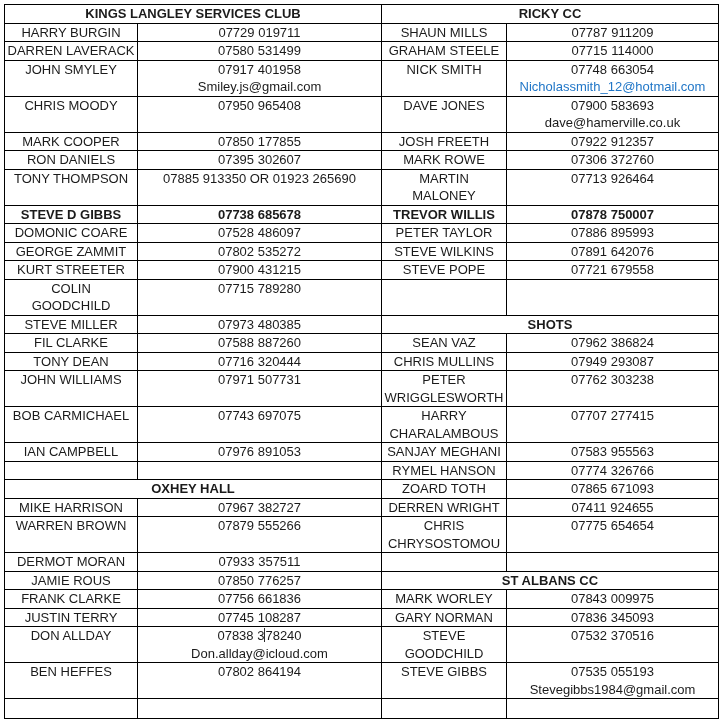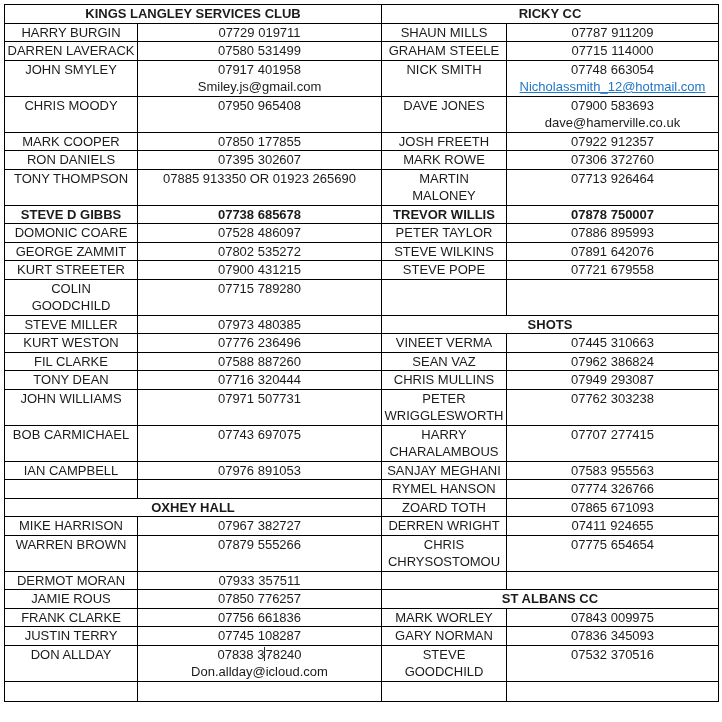--- a/index.html
+++ b/index.html
@@ -29,21 +29,20 @@
     font-size: 13px;
     line-height: 17.5px;
     color: var(--text-color, #1b1b1b);
     overflow: hidden;
     white-space: nowrap;
   }
   td.hdr { font-weight: bold; }
   .ln { height: 17.5px; }
   .link {
     color: var(--link-color, #2076c7);
-    text-decoration: underline;
   }
   .cursor {
     display: inline-block;
     width: 1px;
     height: 14px;
     background: #2b2b2b;
     vertical-align: -2px;
   }
 </style>
 </head>
@@ -240,34 +239,20 @@
         </td>
         <td data-name="phone-cell">
           <div class="ln" data-name="phone-number">07973 480385</div>
         </td>
         <td colspan="2" data-name="club-header-cell" class="hdr">
           <div class="ln" data-name="club-name">SHOTS</div>
         </td>
       </tr>
       <tr data-name="table-row" style="height: 18.5px;">
         <td data-name="member-name-cell">
-          <div class="ln" data-name="member-name">KURT WESTON</div>
-        </td>
-        <td data-name="phone-cell">
-          <div class="ln" data-name="phone-number">07776 236496</div>
-        </td>
-        <td data-name="member-name-cell">
-          <div class="ln" data-name="member-name">VINEET VERMA</div>
-        </td>
-        <td data-name="phone-cell">
-          <div class="ln" data-name="phone-number">07445 310663</div>
-        </td>
-      </tr>
-      <tr data-name="table-row" style="height: 18.5px;">
-        <td data-name="member-name-cell">
           <div class="ln" data-name="member-name">FIL CLARKE</div>
         </td>
         <td data-name="phone-cell">
           <div class="ln" data-name="phone-number">07588 887260</div>
         </td>
         <td data-name="member-name-cell">
           <div class="ln" data-name="member-name">SEAN VAZ</div>
         </td>
         <td data-name="phone-cell">
           <div class="ln" data-name="phone-number">07962 386824</div>
@@ -437,20 +422,35 @@
         <td data-name="phone-cell">
           <div class="ln" data-name="phone-number"><span data-name="phone-number-segment">07838 3</span><span class="cursor" data-name="text-cursor"></span><span data-name="phone-number-segment">78240</span></div>
           <div class="ln" data-name="email">Don.allday@icloud.com</div>
         </td>
         <td data-name="member-name-cell">
           <div class="ln" data-name="member-name">STEVE</div>
           <div class="ln" data-name="member-name">GOODCHILD</div>
         </td>
         <td data-name="phone-cell">
           <div class="ln" data-name="phone-number">07532 370516</div>
+        </td>
+      </tr>
+      <tr data-name="table-row" style="height: 35.5px;">
+        <td data-name="member-name-cell">
+          <div class="ln" data-name="member-name">BEN HEFFES</div>
+        </td>
+        <td data-name="phone-cell">
+          <div class="ln" data-name="phone-number">07802 864194</div>
+        </td>
+        <td data-name="member-name-cell">
+          <div class="ln" data-name="member-name">STEVE GIBBS</div>
+        </td>
+        <td data-name="phone-cell">
+          <div class="ln" data-name="phone-number">07535 055193</div>
+          <div class="ln" data-name="email">Stevegibbs1984@gmail.com</div>
         </td>
       </tr>
       <tr data-name="table-row" style="height: 20px;">
         <td data-name="empty-cell"></td>
         <td data-name="empty-cell"></td>
         <td data-name="empty-cell"></td>
         <td data-name="empty-cell"></td>
       </tr>
     </tbody>
 </table>

